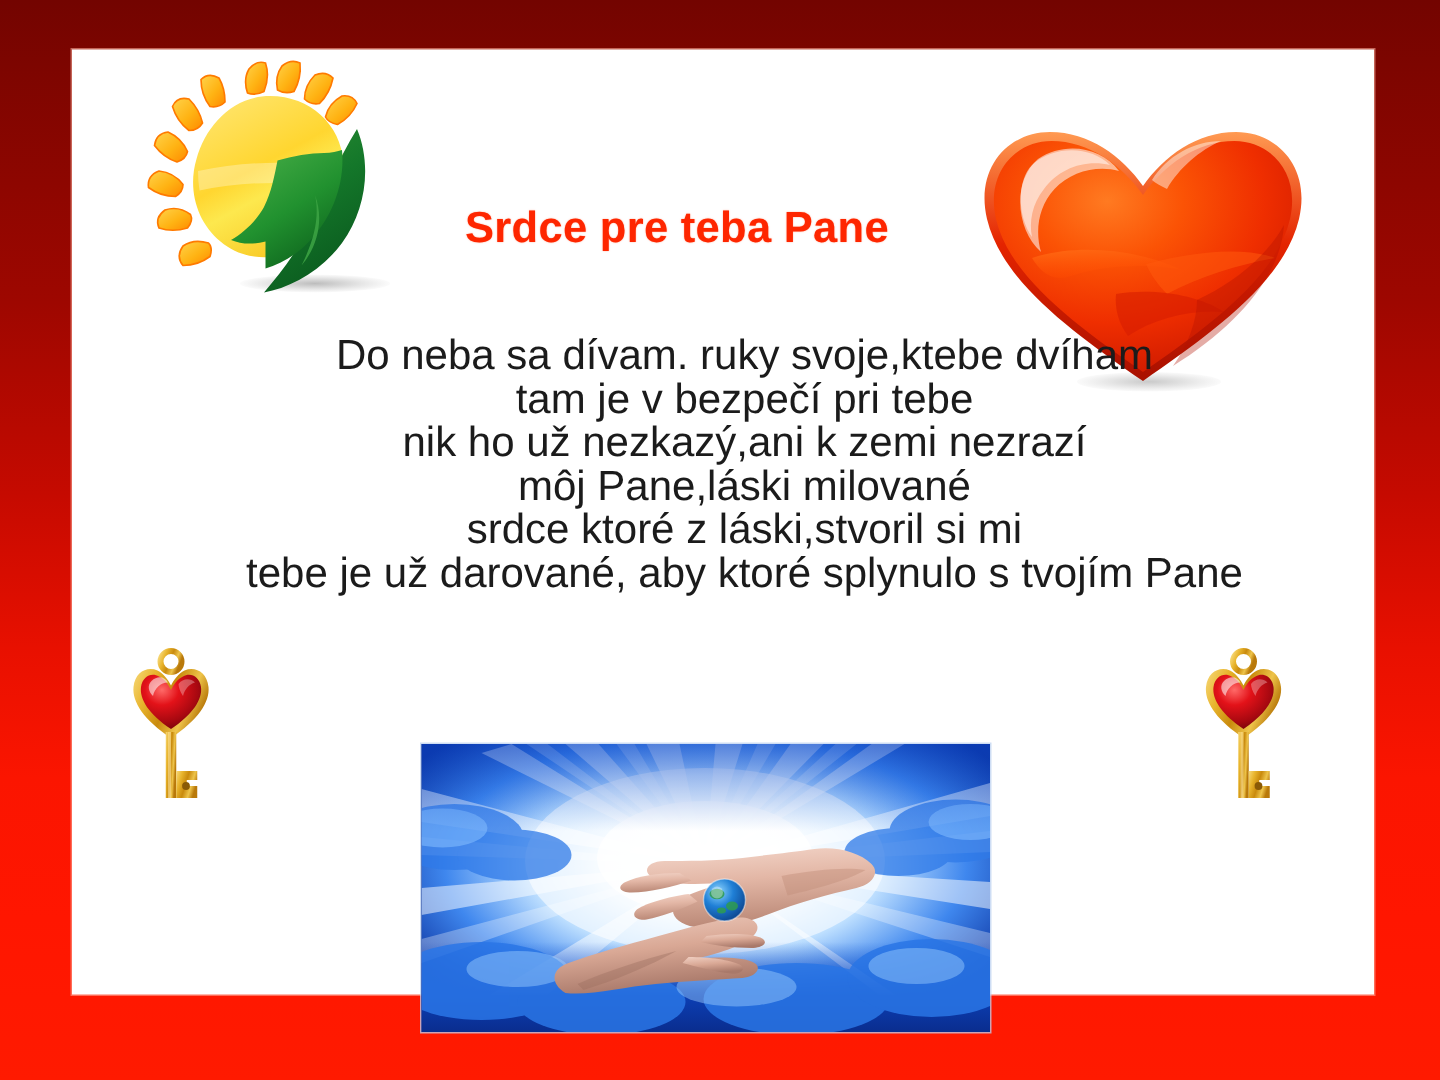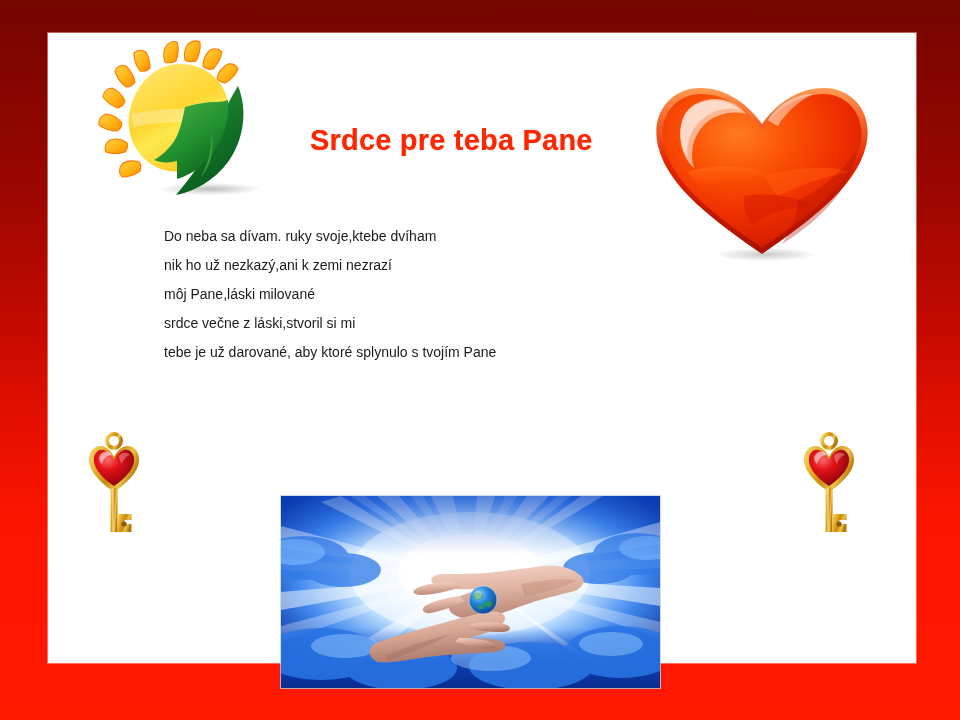--- a/index.html
+++ b/index.html
@@ -33,38 +33,39 @@
     width: 868px;
     height: 630px;
     background: #ffffff;
     box-shadow: 0 0 0 1px rgba(255,180,160,.55);
   }
 
   
   #title {
     position: absolute;
     left: 310px;
-    top: 124px;
+    top: 136px;
     font-size: 29px;
     font-weight: bold;
     color: #fe2600;
     letter-spacing: .2px;
     white-space: nowrap;
     text-shadow: 0 0 1px rgba(255,60,0,.5);
   }
 
   
   #poem {
     position: absolute;
     left: 164px;
     top: 222px;
-    font-size: 14px;
+    font-size: 28px;
     line-height: 29px;
     color: #1b1b1b;
     white-space: nowrap;
+    text-align: center;
   }
   #poem div { height: 29px; }
 
   
   #logo {
     position: absolute;
     left: 88px;
     top: 38px;
     width: 172px;
     height: 165px;
@@ -248,23 +249,24 @@
       <path d="M96 116 C 120 112 150 116 168 128 C 146 126 122 132 104 144
                C 98 136 95 126 96 116z" fill="#d61c00" opacity=".55"></path>
 
       <path d="M150 120 C 172 110 196 92 208 70 C 206 104 176 138 134 164
                C 144 150 150 134 150 120z" fill="#b11000" opacity=".35"></path>
     </svg>
   </div>
 
   <div id="poem">
     <div>Do neba sa dívam. ruky svoje,ktebe dvíham</div>
+    <div>tam je v bezpečí pri tebe</div>
     <div>nik ho už nezkazý,ani k zemi nezrazí</div>
     <div>môj Pane,láski milované</div>
-    <div>srdce večne z láski,stvoril si mi</div>
+    <div>srdce ktoré z láski,stvoril si mi</div>
     <div>tebe je už darované, aby ktoré splynulo s tvojím Pane</div>
   </div>
 
   <div class="key" id="key-left">
     <svg viewBox="0 0 56 116" xmlns="http://www.w3.org/2000/svg">
       <defs>
         <linearGradient id="goldA" x1="0" y1="0" x2="1" y2="0.4">
           <stop offset="0%" stop-color="#f7d97a"></stop>
           <stop offset="28%" stop-color="#e8b42c"></stop>
           <stop offset="55%" stop-color="#c98a0d"></stop>

